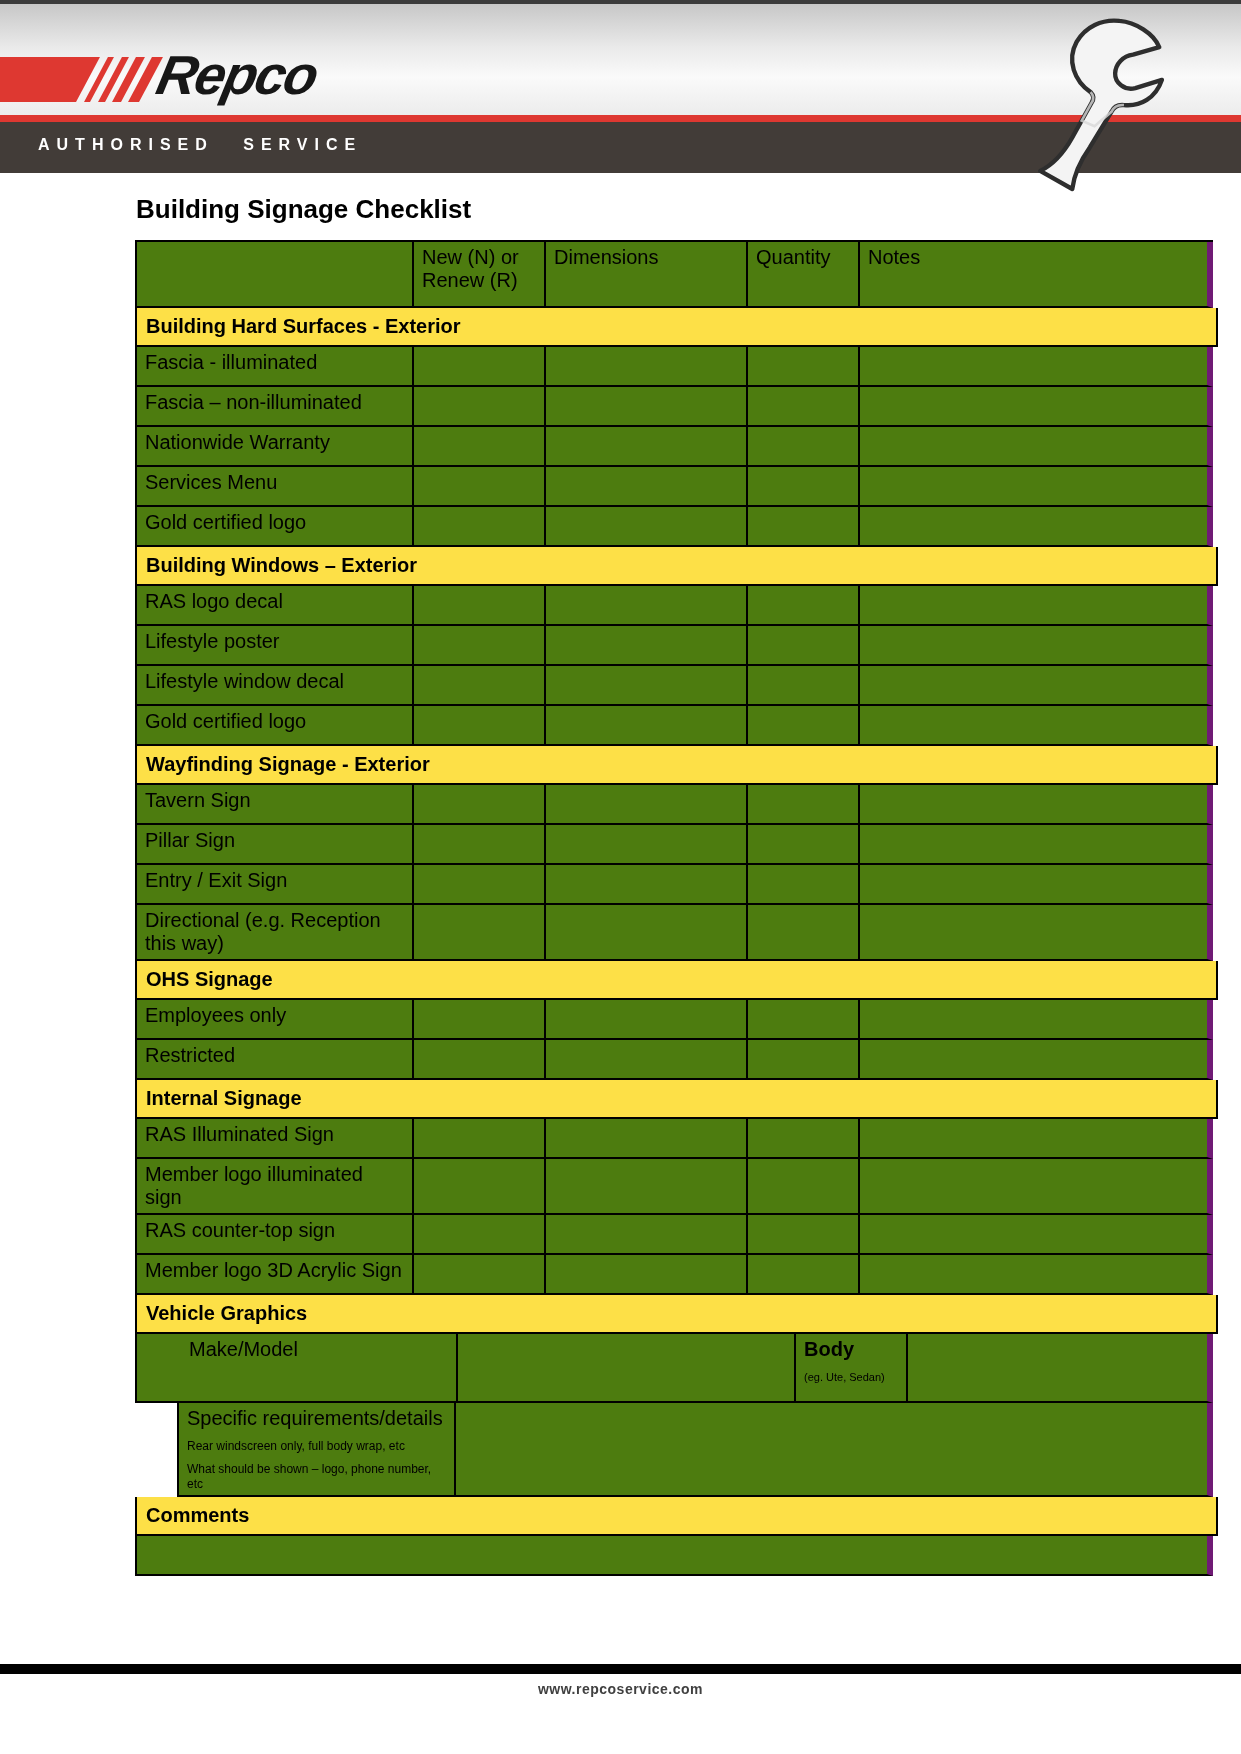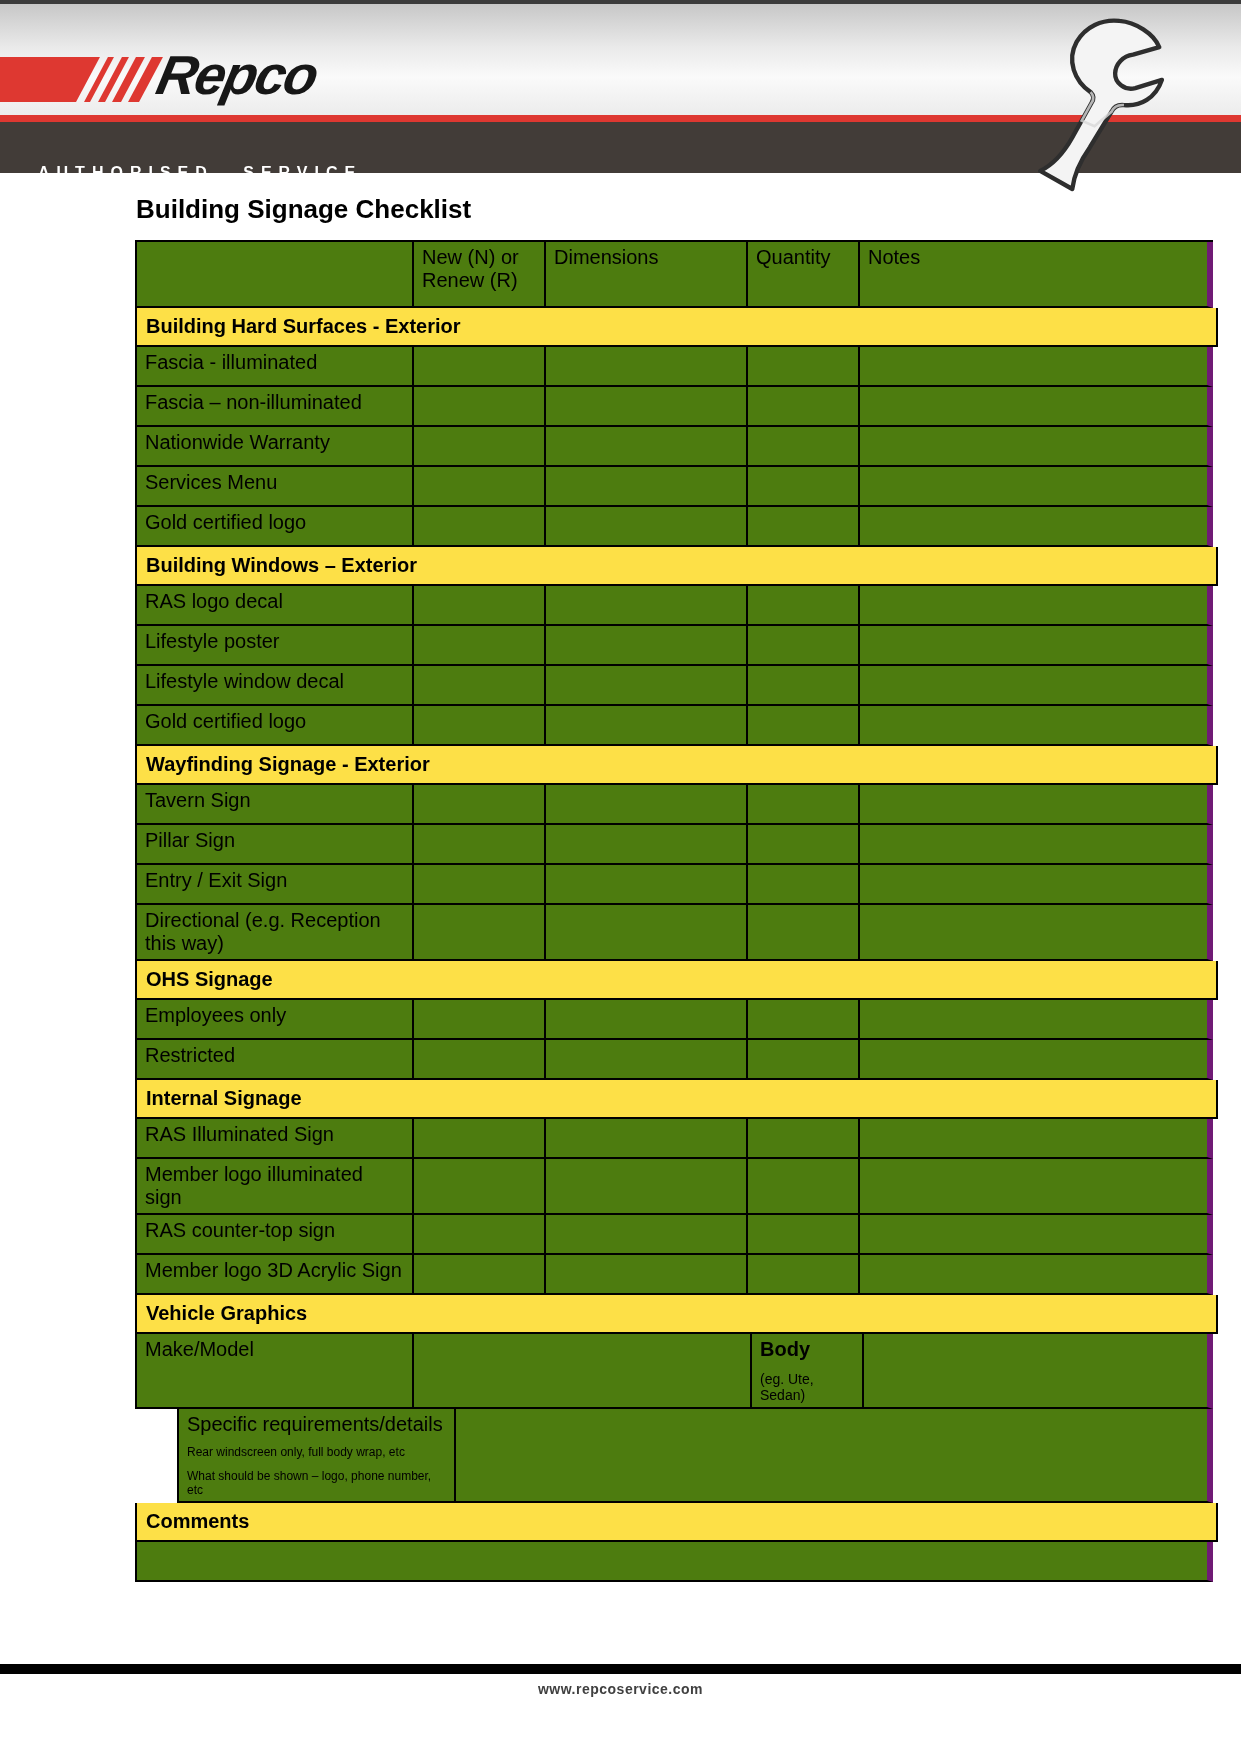--- a/index.html
+++ b/index.html
@@ -7,21 +7,21 @@
   body { font-family:"Liberation Sans", sans-serif; }
   .page { position:relative; width:1241px; height:1754px; background:#fff; overflow:hidden; }
 
   
   .top-strip { position:absolute; left:0; top:0; width:100%; height:4px; background:#3b3b3b; }
   .hdr-grad { position:absolute; left:0; top:4px; width:100%; height:111px;
               background:linear-gradient(180deg,#c7c7c7 0%,#e9e9e9 38%,#fafafa 66%,#ececec 100%); }
   .red-stripe { position:absolute; left:0; top:115px; width:100%; height:7px; background:#DE3831; }
   .dark-band { position:absolute; left:0; top:122px; width:100%; height:51px; background:#423C38; }
   .auth-txt { position:absolute; left:38px; top:136px; color:#ffffff; font-weight:bold;
-              font-size:16px; letter-spacing:7px; word-spacing:18px; white-space:nowrap;margin-top:28px; }
+              font-size:16px; letter-spacing:7px; word-spacing:18px; white-space:nowrap; }
 
   .red-wedge { position:absolute; left:-30px; top:57px; width:118px; height:45px;
                background:#DE3831; transform:skewX(-28deg); }
   .slash { position:absolute; top:57px; height:45px; background:#DE3831; transform:skewX(-28deg); }
   .s1 { left:96px;  width:6px; }
   .s2 { left:110px; width:7px; }
   .s3 { left:124px; width:9px; }
   .s4 { left:140px; width:11px; }
   .repco-word { position:absolute; left:158px; top:48px; font-size:55px; font-weight:bold;
                 font-style:italic; color:#171717; transform:skewX(-12deg); letter-spacing:-2px;
@@ -41,25 +41,25 @@
   .cell + .cell { border-left:2px solid #000; }
   .w1 { width:275px; }
   .w2 { width:132px; }
   .w3 { width:202px; }
   .w4 { width:112px; }
   .w5 { flex:1; }
   .wm { width:338px; }   
   .band { display:flex; align-items:center; min-height:39px; height:39px; width:calc(100% + 5px);
           background:#fde047; border-left:2px solid #000; border-right:2px solid #000;
           border-bottom:2px solid #000; font-weight:bold; font-size:20px; padding:2px 9px; }
-  .row-make { min-height:69px; }
+  .row-make { min-height:69px;padding-left:44px; }
   .row-spec { min-height:88px;margin-left:42px; }
   .row-comments-empty { min-height:40px; }
   .small-note { font-size:12px; line-height:1.2; margin-top:9px; font-weight:normal; }
-  .body-note { font-size:14px; margin-top:10px; font-weight:normal; }
+  .body-note { font-size:11px; margin-top:10px; font-weight:normal; }
   .bold { font-weight:bold; }
 
   
   .foot-bar { position:absolute; left:0; top:1664px; width:100%; height:10px; background:#000; }
   .foot-url { position:absolute; left:0; top:1681px; width:100%; text-align:center;
               font-size:14px; font-weight:bold; color:#404040; letter-spacing:0.5px; }
 </style>
 </head>
 <body>
 

